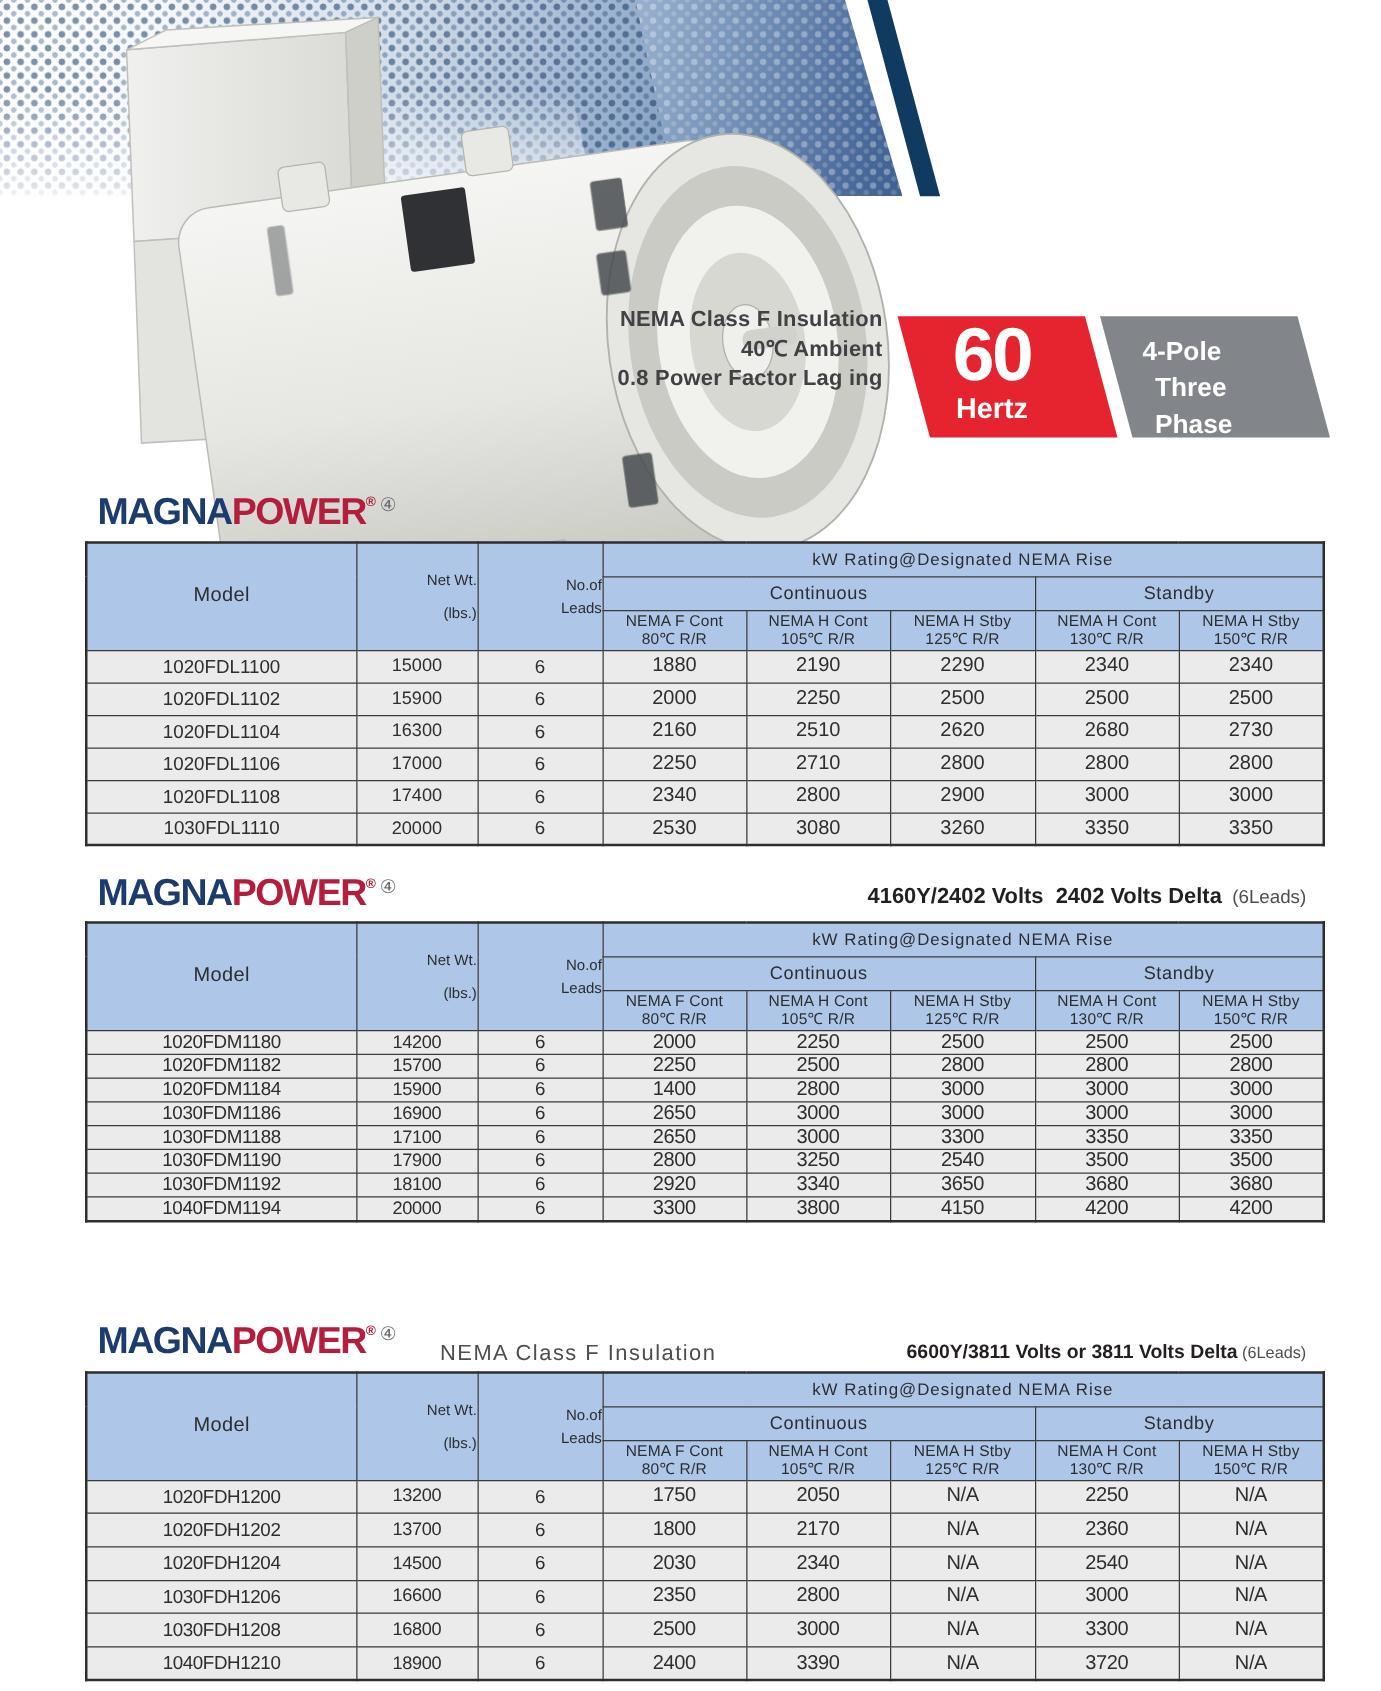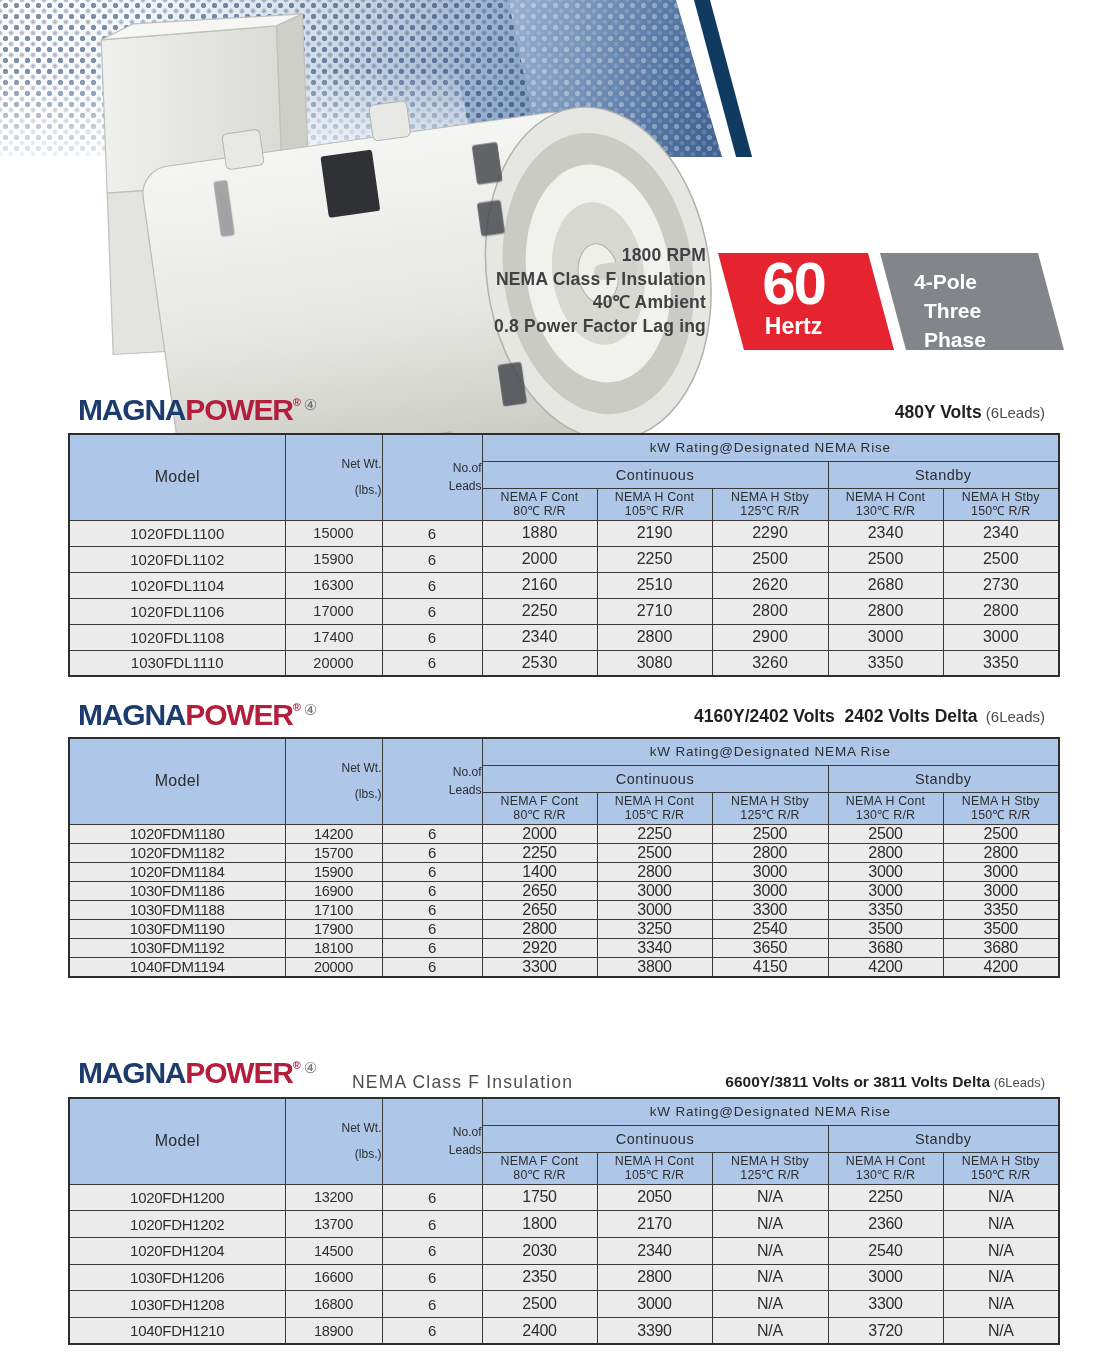--- a/index.html
+++ b/index.html
@@ -126,21 +126,20 @@
         <rect x="449" y="208" width="24" height="34" rx="3"></rect>
         <rect x="447" y="372" width="24" height="42" rx="3"></rect>
         <rect x="190" y="150" width="14" height="56" rx="3" opacity=".55"></rect>
       </g>
       <polygon points="196,440 258,440 266,468 188,468" fill="#dcdcd8" stroke="#b0b0aa"></polygon>
       <polygon points="330,432 392,432 400,460 322,460" fill="#dcdcd8" stroke="#b0b0aa"></polygon>
     </g>
   </svg>
 
   <div class="specs">
-    <div>1800 RPM</div>
     <div>NEMA Class F Insulation</div>
     <div>40℃ Ambient</div>
     <div>0.8 Power Factor Lag ing</div>
   </div>
 
   <div class="badge badge-red">
     <div class="badge-inner">
       <div class="hz-num">60</div>
       <div class="hz-label">Hertz</div>
     </div>
@@ -148,21 +147,20 @@
   <div class="badge badge-gray">
     <div class="badge-inner pole-inner">
       <div>4-Pole</div>
       <div class="pole-l2">Three Phase</div>
     </div>
   </div>
 
   <div class="logo" style="top:393px;">
     <span class="lg-magna">MAGNA</span><span class="lg-power">POWER</span><span class="lg-reg">®</span><span class="lg-mark">④</span>
   </div>
-  <div class="sec-title title-1" style="top:402px;"><span class="t-bold">480Y Volts</span><span class="t-note"> (6Leads)</span></div>
 
   <table class="ratings t1" style="top:433px;">
     <colgroup>
         <col style="width:216px">
         <col style="width:97px">
         <col style="width:100px">
         <col style="width:115px">
         <col style="width:115px">
         <col style="width:116px">
         <col style="width:115px">

